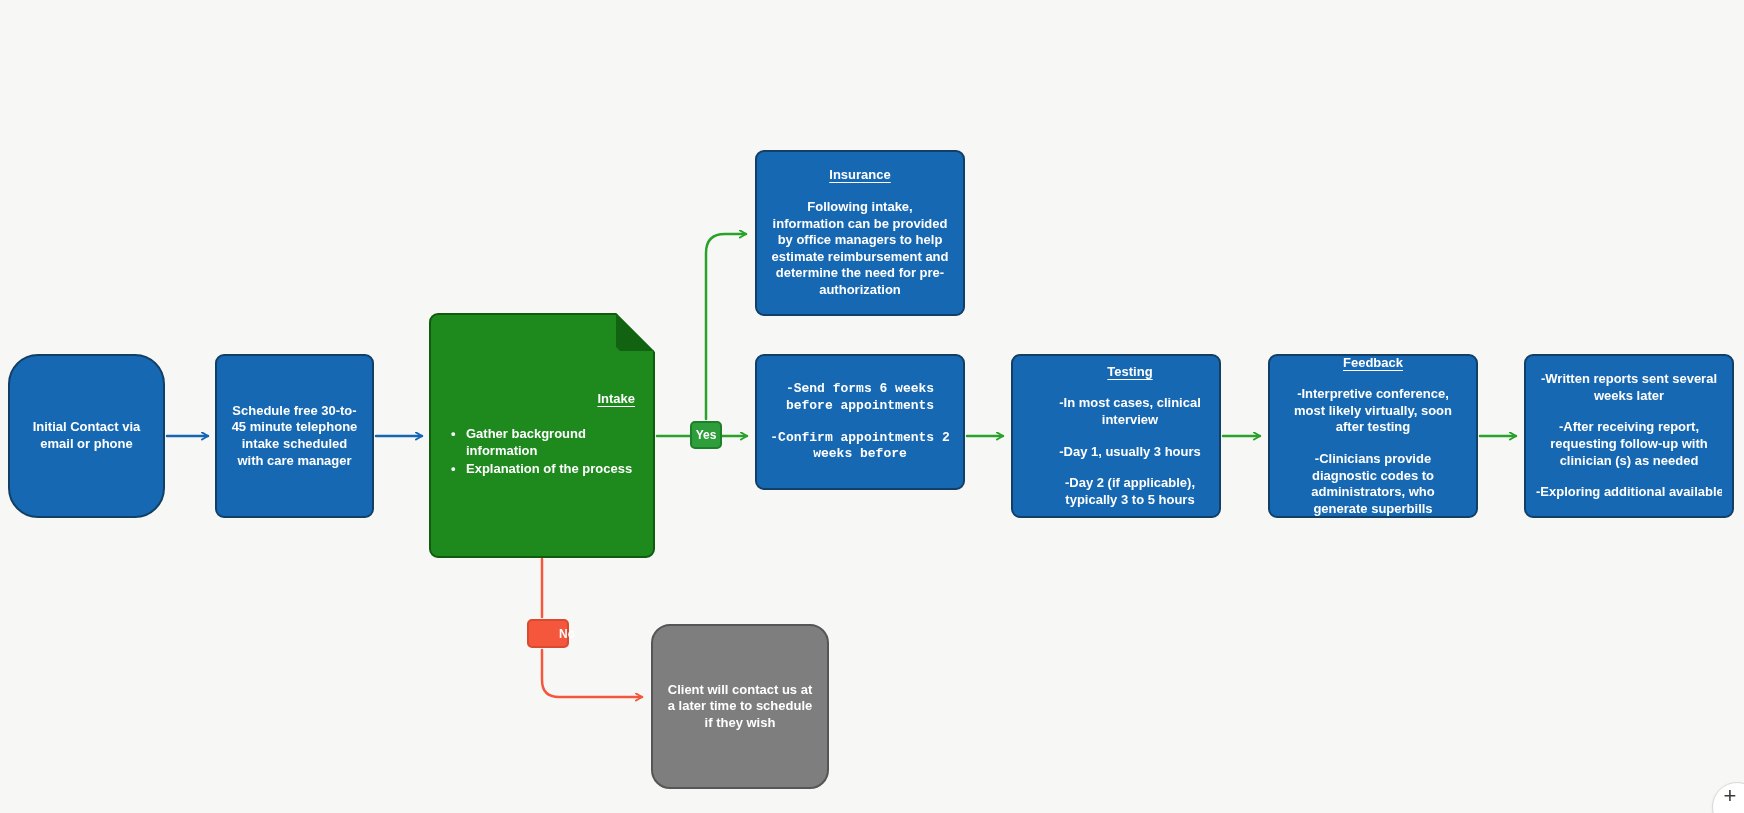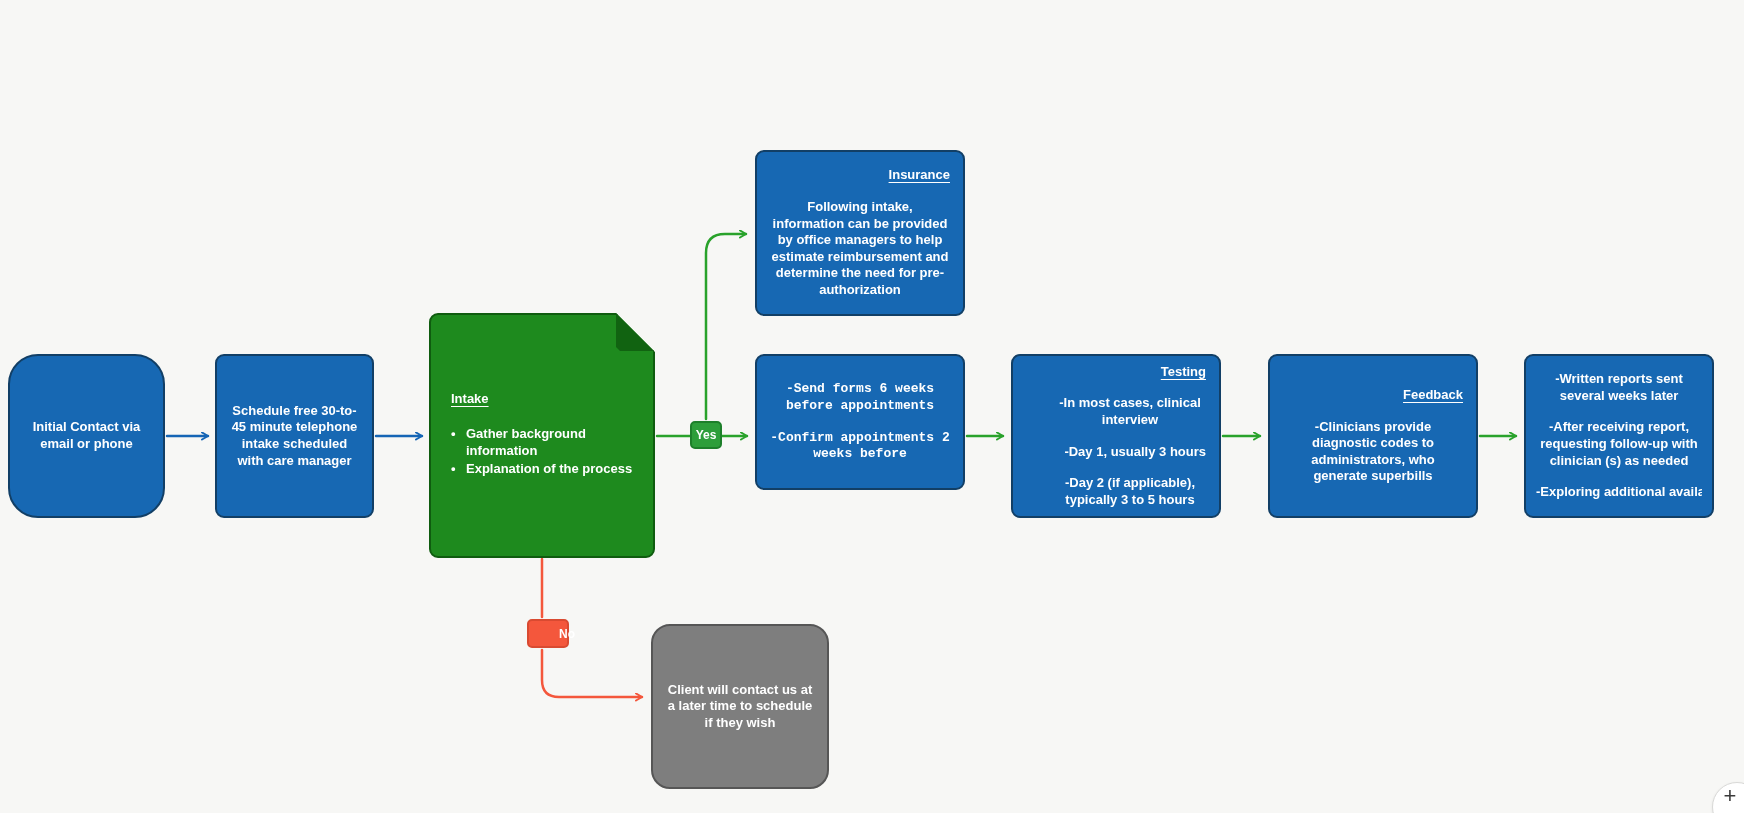--- a/index.html
+++ b/index.html
@@ -23,21 +23,21 @@
   .node{
     position:absolute;
     color:#fff;
     font-size:13px;
     font-weight:600;
     line-height:1.28;
     text-align:center;
     display:flex;
     flex-direction:column;
     justify-content:center;
-    align-items:flex-end;
+    align-items:center;
     padding:12px 13px;
   }
   .node-blue{
     background:var(--blue-fill);
     border:2px solid var(--blue-border);
     border-radius:9px;
   }
   .node-gray{
     background:var(--gray-fill);
     border:2px solid var(--gray-border);
@@ -62,21 +62,21 @@
     left:429px;top:313px;width:226px;height:245px;
     background:var(--green-fill);
     border:2px solid var(--green-border);
     border-radius:9px;
     clip-path:polygon(0 0,187px 0,226px 39px,226px 245px,0 245px);
     color:#fff;
     display:flex;flex-direction:column;justify-content:center;
     padding:16px 18px 16px 20px;
     font-size:13px;font-weight:600;line-height:1.3;
   }
-  .node-intake .node-title{text-align:left;margin-bottom:18px}
+  .node-intake .node-title{text-align:right;margin-bottom:18px}
   .intake-fold{
     position:absolute;left:616px;top:313px;width:38px;height:38px;
     background:var(--green-border);
     clip-path:polygon(0 0,100% 100%,4px 100%,0 calc(100% - 4px));
     opacity:.85;
   }
   .bullet-list{list-style:none;text-align:left}
   .bullet-list li{
     position:relative;
     padding-left:15px;
@@ -187,24 +187,25 @@
 
 <div class="node node-blue" style="left:1011px;top:354px;width:210px;height:164px;padding-left:41px;">
   <div class="node-title">Testing</div>
   <div class="box-line">-In most cases, clinical interview</div>
   <div class="box-line">-Day 1, usually 3 hours</div>
   <div class="box-line">-Day 2 (if applicable), typically 3 to 5 hours</div>
 </div>
 
 <div class="node node-blue" style="left:1268px;top:354px;width:210px;height:164px;">
   <div class="node-title">Feedback</div>
+  <div class="box-line">-Interpretive conference, most likely virtually, soon after testing</div>
   <div class="box-line">-Clinicians provide diagnostic codes to administrators, who generate superbills</div>
 </div>
 
-<div class="node node-blue" style="left:1524px;top:354px;width:190px;height:164px;padding:12px 10px;">
+<div class="node node-blue" style="left:1524px;top:354px;width:210px;height:164px;padding:12px 10px;">
   <div class="box-line">-Written reports sent several weeks later</div>
   <div class="box-line">-After receiving report, requesting follow-up with clinician (s) as needed</div>
   <div class="box-line truncate-line">-Exploring additional available f...</div>
 </div>
 
 <div class="node node-gray" style="left:651px;top:624px;width:178px;height:165px;">
   <div class="box-line">Client will contact us at a later time to schedule if they wish</div>
 </div>
 
 <div class="edge-label edge-label-yes">Yes</div>

